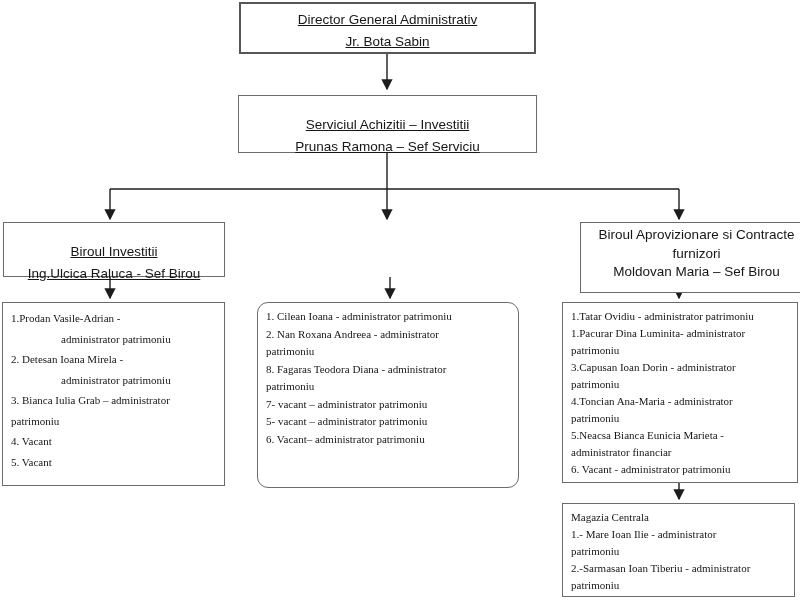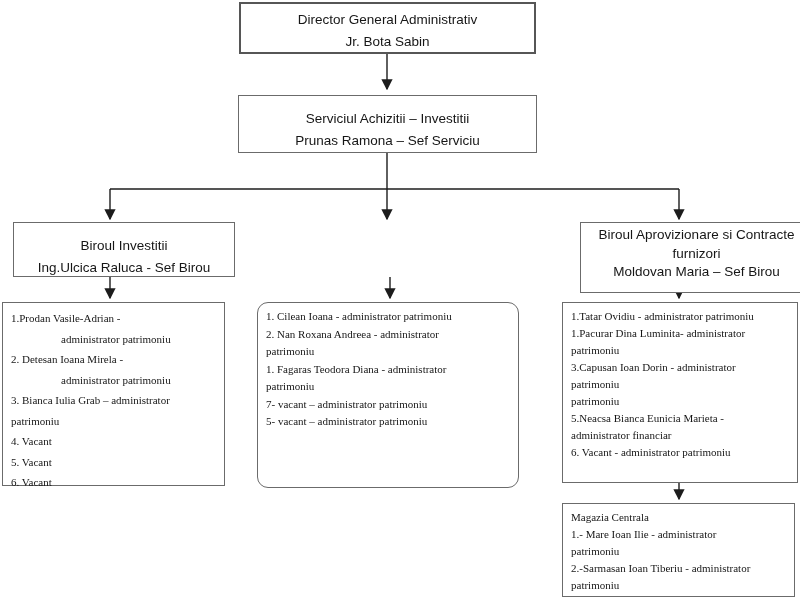--- a/index.html
+++ b/index.html
@@ -14,22 +14,22 @@
     overflow: hidden;
   }
   .box {
     position: absolute;
     background: #ffffff;
     border: 1px solid #6b6b6b;
   }
   .header { text-align: center; font-size: 13.5px; }
   .header .hl { line-height: 22px; white-space: nowrap; }
   .header.tight .hl { line-height: 18.5px; }
-  .root-box { border-width: 2px; border-color: #565656; padding-top: 5px; }
-  .pad-top { padding-top: 12px; }
+  .root-box { border-width: 2px; border-color: #565656; padding-top: 5px; text-decoration: underline; }
+  .pad-top { padding-top: 18px; text-decoration: underline; }
   .pad-top-sm { padding-top: 3px; }
   .list {
     font-size: 11px;
     padding: 5px 8px;
     text-align: left;
     font-family: Liberation Serif, serif;
   }
   .lh20 .line { line-height: 20.5px; }
   .lh175 .line { line-height: 17.5px; }
   .lh17 .line { line-height: 17px; }
@@ -70,60 +70,61 @@
   <div class="box header root-box" style="left:239px; top:2px; width:297px; height:52px;">
     <div class="hl">Director General Administrativ</div>
     <div class="hl">Jr. Bota Sabin</div>
   </div>
 
   <div class="box header pad-top" style="left:238px; top:95px; width:299px; height:58px;">
     <div class="hl">Serviciul Achizitii – Investitii</div>
     <div class="hl">Prunas Ramona – Sef Serviciu</div>
   </div>
 
-  <div class="box header pad-top" style="left:13px; top:222px; width:222px; height:55px;text-align:center;">
+  <div class="box header pad-top" style="left:3px; top:222px; width:222px; height:55px;text-align:center;">
     <div class="hl">Biroul Investitii</div>
     <div class="hl">Ing.Ulcica Raluca - Sef Birou</div>
   </div>
 
 
   <div class="box header tight pad-top-sm" style="left:580px; top:222px; width:233px; height:71px;">
     <div class="hl">Biroul Aprovizionare si Contracte</div>
     <div class="hl">furnizori</div>
     <div class="hl">Moldovan Maria – Sef Birou</div>
   </div>
 
   <div class="box list lh20" style="left:2px; top:302px; width:223px; height:184px;">
       <div class="line">1.Prodan Vasile-Adrian -</div>
       <div class="line indent">administrator patrimoniu</div>
       <div class="line">2. Detesan Ioana Mirela  -</div>
       <div class="line indent">administrator patrimoniu</div>
       <div class="line">3. Bianca Iulia Grab – administrator</div>
       <div class="line">patrimoniu</div>
       <div class="line">4. Vacant</div>
       <div class="line">5. Vacant</div>
-      <div class="line">6. Vacant</div>
     </div>
 
   <div class="box list lh175" style="left:257px; top:302px; width:262px; height:186px;border-radius:11px;">
       <div class="line">1. Cilean Ioana - administrator patrimoniu</div>
       <div class="line">2. Nan Roxana Andreea - administrator</div>
       <div class="line">patrimoniu</div>
-      <div class="line">1. Fagaras Teodora Diana - administrator</div>
+      <div class="line">8. Fagaras Teodora Diana - administrator</div>
       <div class="line">patrimoniu</div>
       <div class="line">7- vacant – administrator patrimoniu</div>
       <div class="line">5- vacant – administrator patrimoniu</div>
+      <div class="line">6. Vacant– administrator patrimoniu</div>
     </div>
 
   <div class="box list lh17" style="left:562px; top:302px; width:236px; height:181px;">
       <div class="line">1.Tatar Ovidiu - administrator patrimoniu</div>
       <div class="line">1.Pacurar Dina Luminita-  administrator</div>
       <div class="line">patrimoniu</div>
       <div class="line">3.Capusan Ioan Dorin - administrator</div>
       <div class="line">patrimoniu</div>
+      <div class="line">4.Toncian Ana-Maria - administrator</div>
       <div class="line">patrimoniu</div>
       <div class="line">5.Neacsa Bianca Eunicia Marieta  -</div>
       <div class="line">administrator financiar</div>
       <div class="line">6. Vacant - administrator patrimoniu</div>
     </div>
 
   <div class="box list lh17" style="left:562px; top:503px; width:233px; height:94px;">
       <div class="line">Magazia Centrala</div>
       <div class="line">1.- Mare Ioan Ilie - administrator</div>
       <div class="line">patrimoniu</div>

